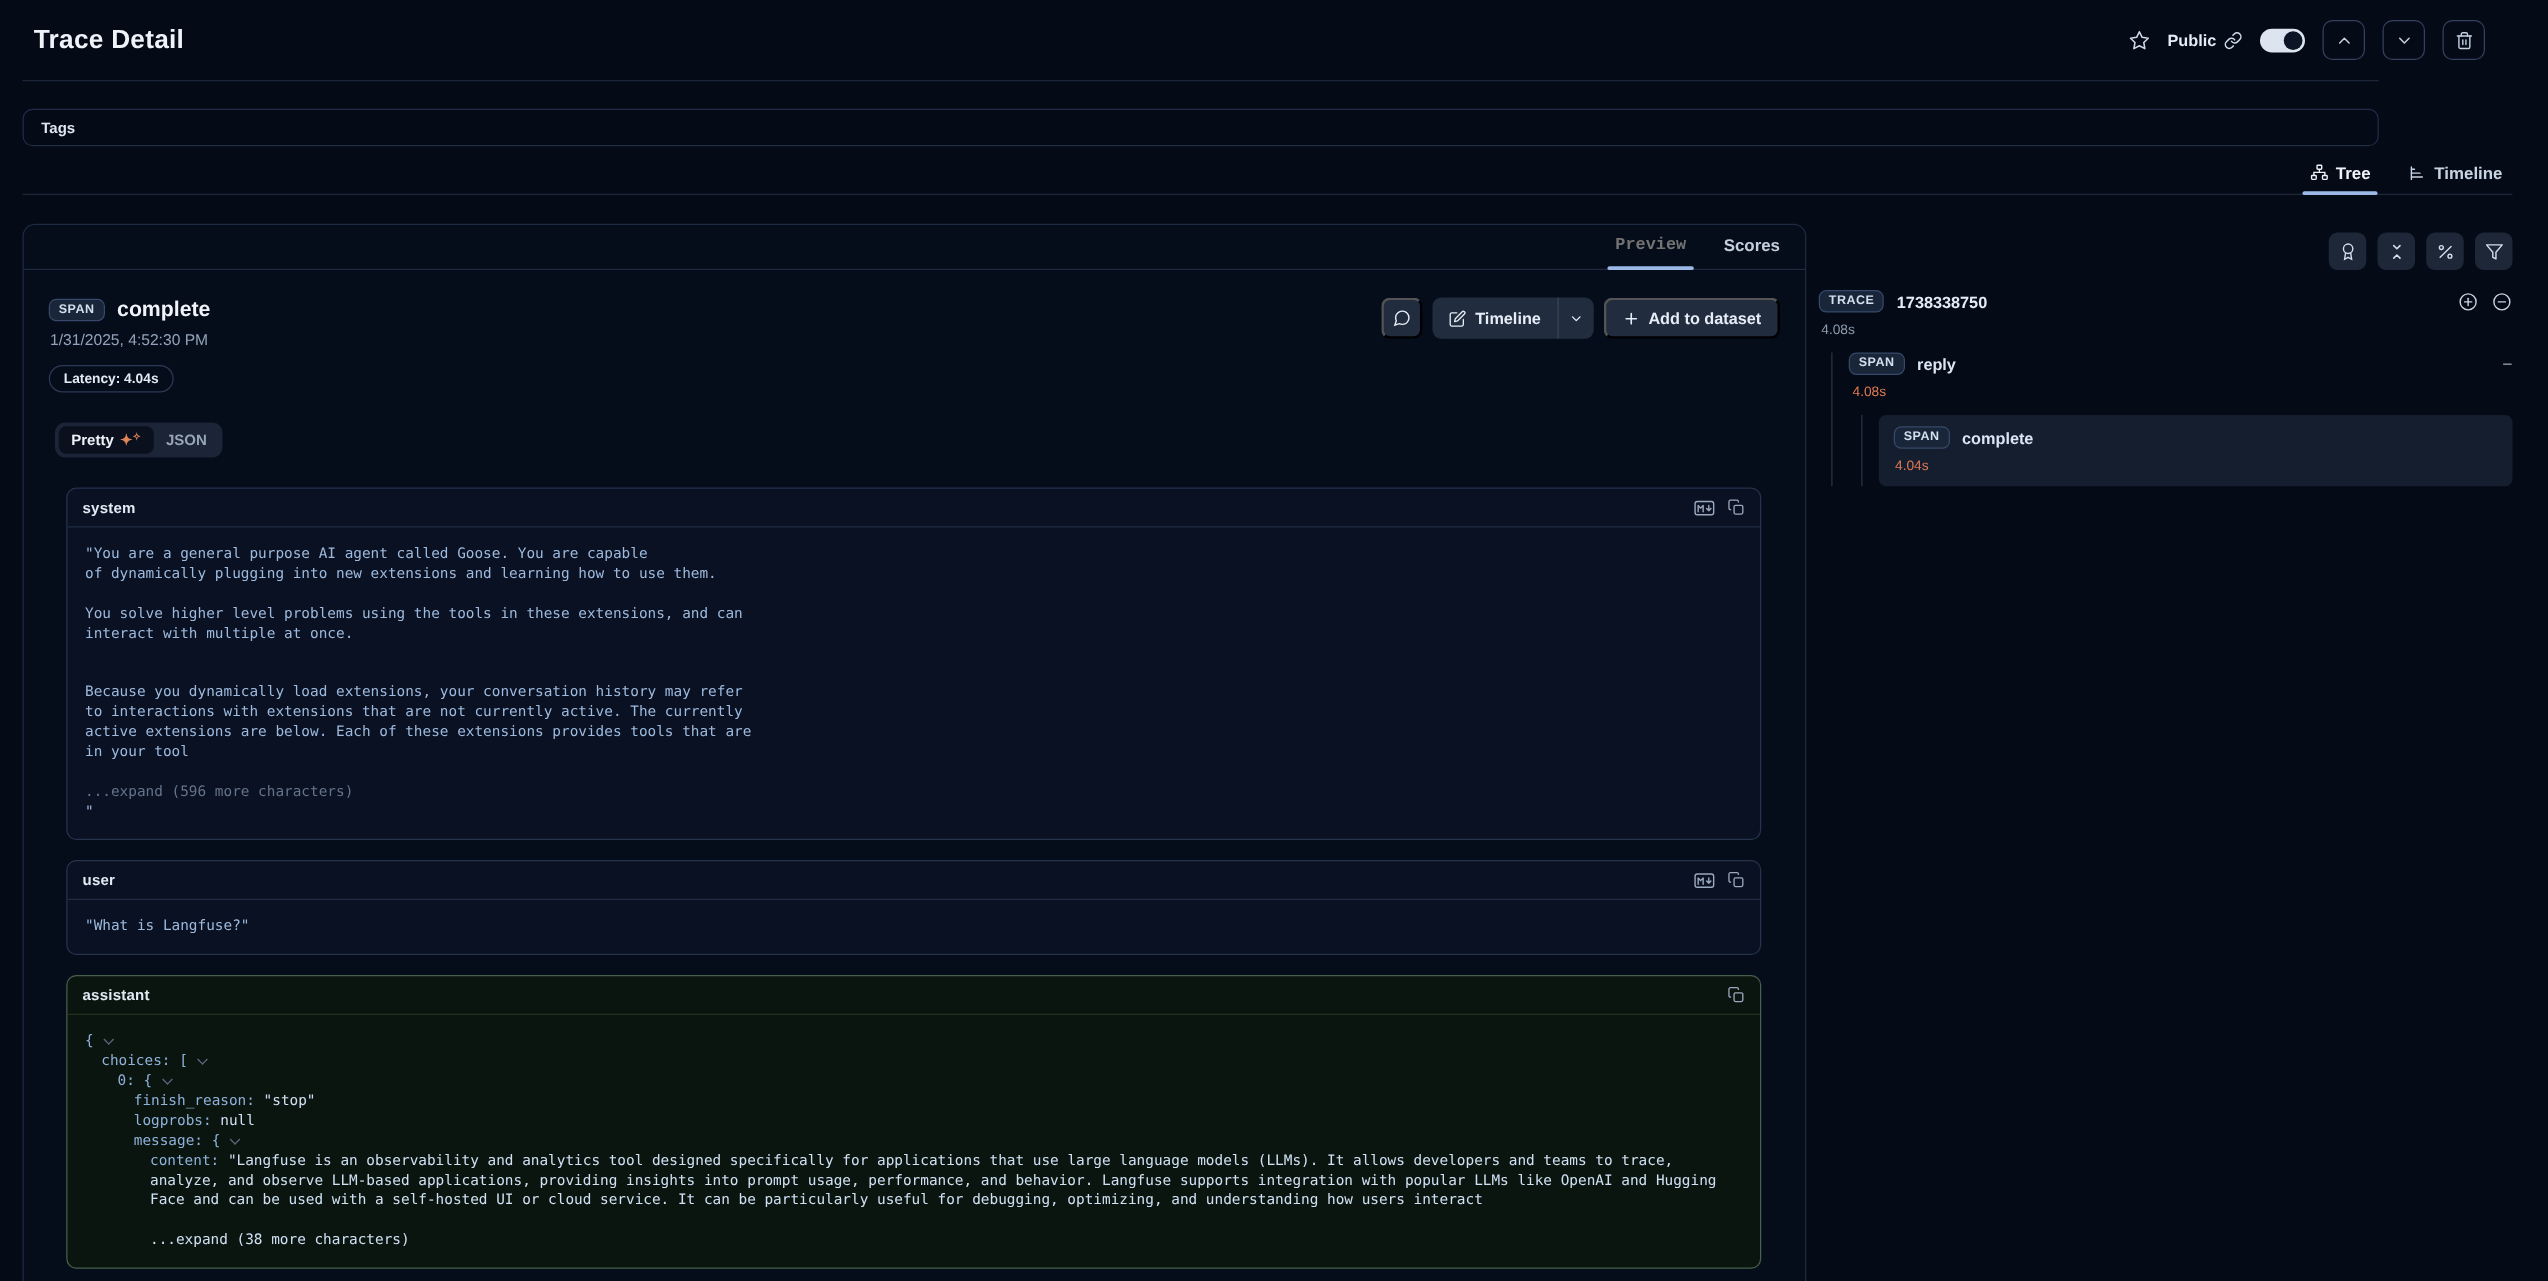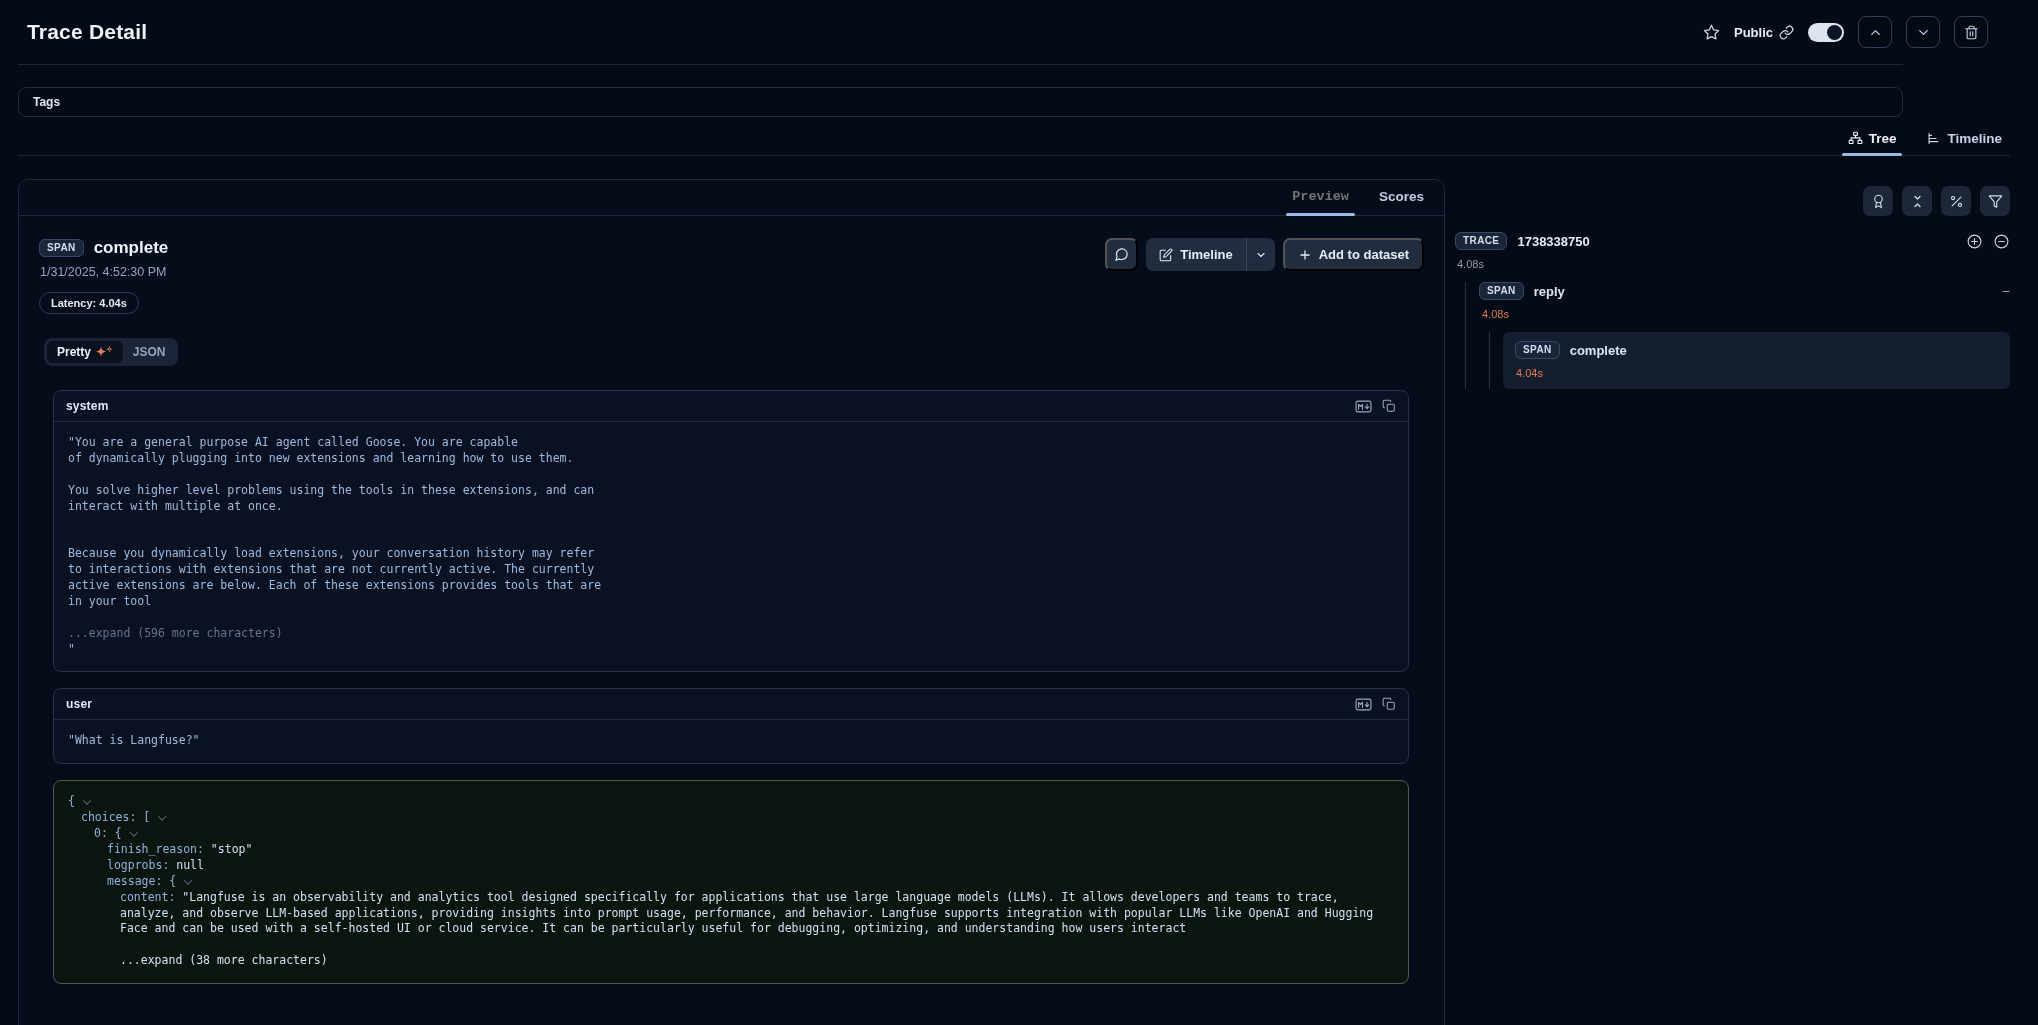--- a/index.html
+++ b/index.html
@@ -297,20 +297,29 @@
                 <path d="M5 15H4a2 2 0 0 1-2-2V4a2 2 0 0 1 2-2h9a2 2 0 0 1 2 2v1"></path>
               </svg>
           </span>
         </div>
         <div class="msg-body" id="user-body">
             <div class="mline">"What is Langfuse?"</div>
           </div>
       </div>
 
       <div class="msg-box assistant">
+        <div class="msg-head">
+          <span class="msg-role">assistant</span>
+          <span class="msg-head-icons">
+            <svg width="14" height="14" viewBox="0 0 24 24" fill="none" stroke="currentColor" stroke-width="1.8">
+                <rect x="9" y="9" width="12" height="12" rx="2"></rect>
+                <path d="M5 15H4a2 2 0 0 1-2-2V4a2 2 0 0 1 2-2h9a2 2 0 0 1 2 2v1"></path>
+              </svg>
+          </span>
+        </div>
         <div class="msg-body" id="assistant-body">
             <div class="jline" style="padding-left: 0px;"><span class="jval punct">{</span><span class="chev"></span></div>
             <div class="jline" style="padding-left: 13px;"><span class="jkey">choices: </span><span class="jval punct">[</span><span class="chev"></span></div>
             <div class="jline" style="padding-left: 26px;"><span class="jkey">0: </span><span class="jval punct">{</span><span class="chev"></span></div>
             <div class="jline" style="padding-left: 39px;"><span class="jkey">finish_reason: </span><span class="jval">"stop"</span></div>
             <div class="jline" style="padding-left: 39px;"><span class="jkey">logprobs: </span><span class="jval">null</span></div>
             <div class="jline" style="padding-left: 39px;"><span class="jkey">message: </span><span class="jval punct">{</span><span class="chev"></span></div>
             <div class="jline wrap" style="padding-left: 52px;"><span class="jkey">content: </span><span class="jval">"Langfuse is an observability and analytics tool designed specifically for applications that use large language models (LLMs). It allows developers and teams to trace, analyze, and observe LLM-based applications, providing insights into prompt usage, performance, and behavior. Langfuse supports integration with popular LLMs like OpenAI and Hugging Face and can be used with a self-hosted UI or cloud service. It can be particularly useful for debugging, optimizing, and understanding how users interact</span></div>
             <div class="jline" style="padding-left: 52px;">&nbsp;</div>
             <div class="jline muted" style="padding-left: 52px;"><span class="jval">...expand (38 more characters)</span></div>

